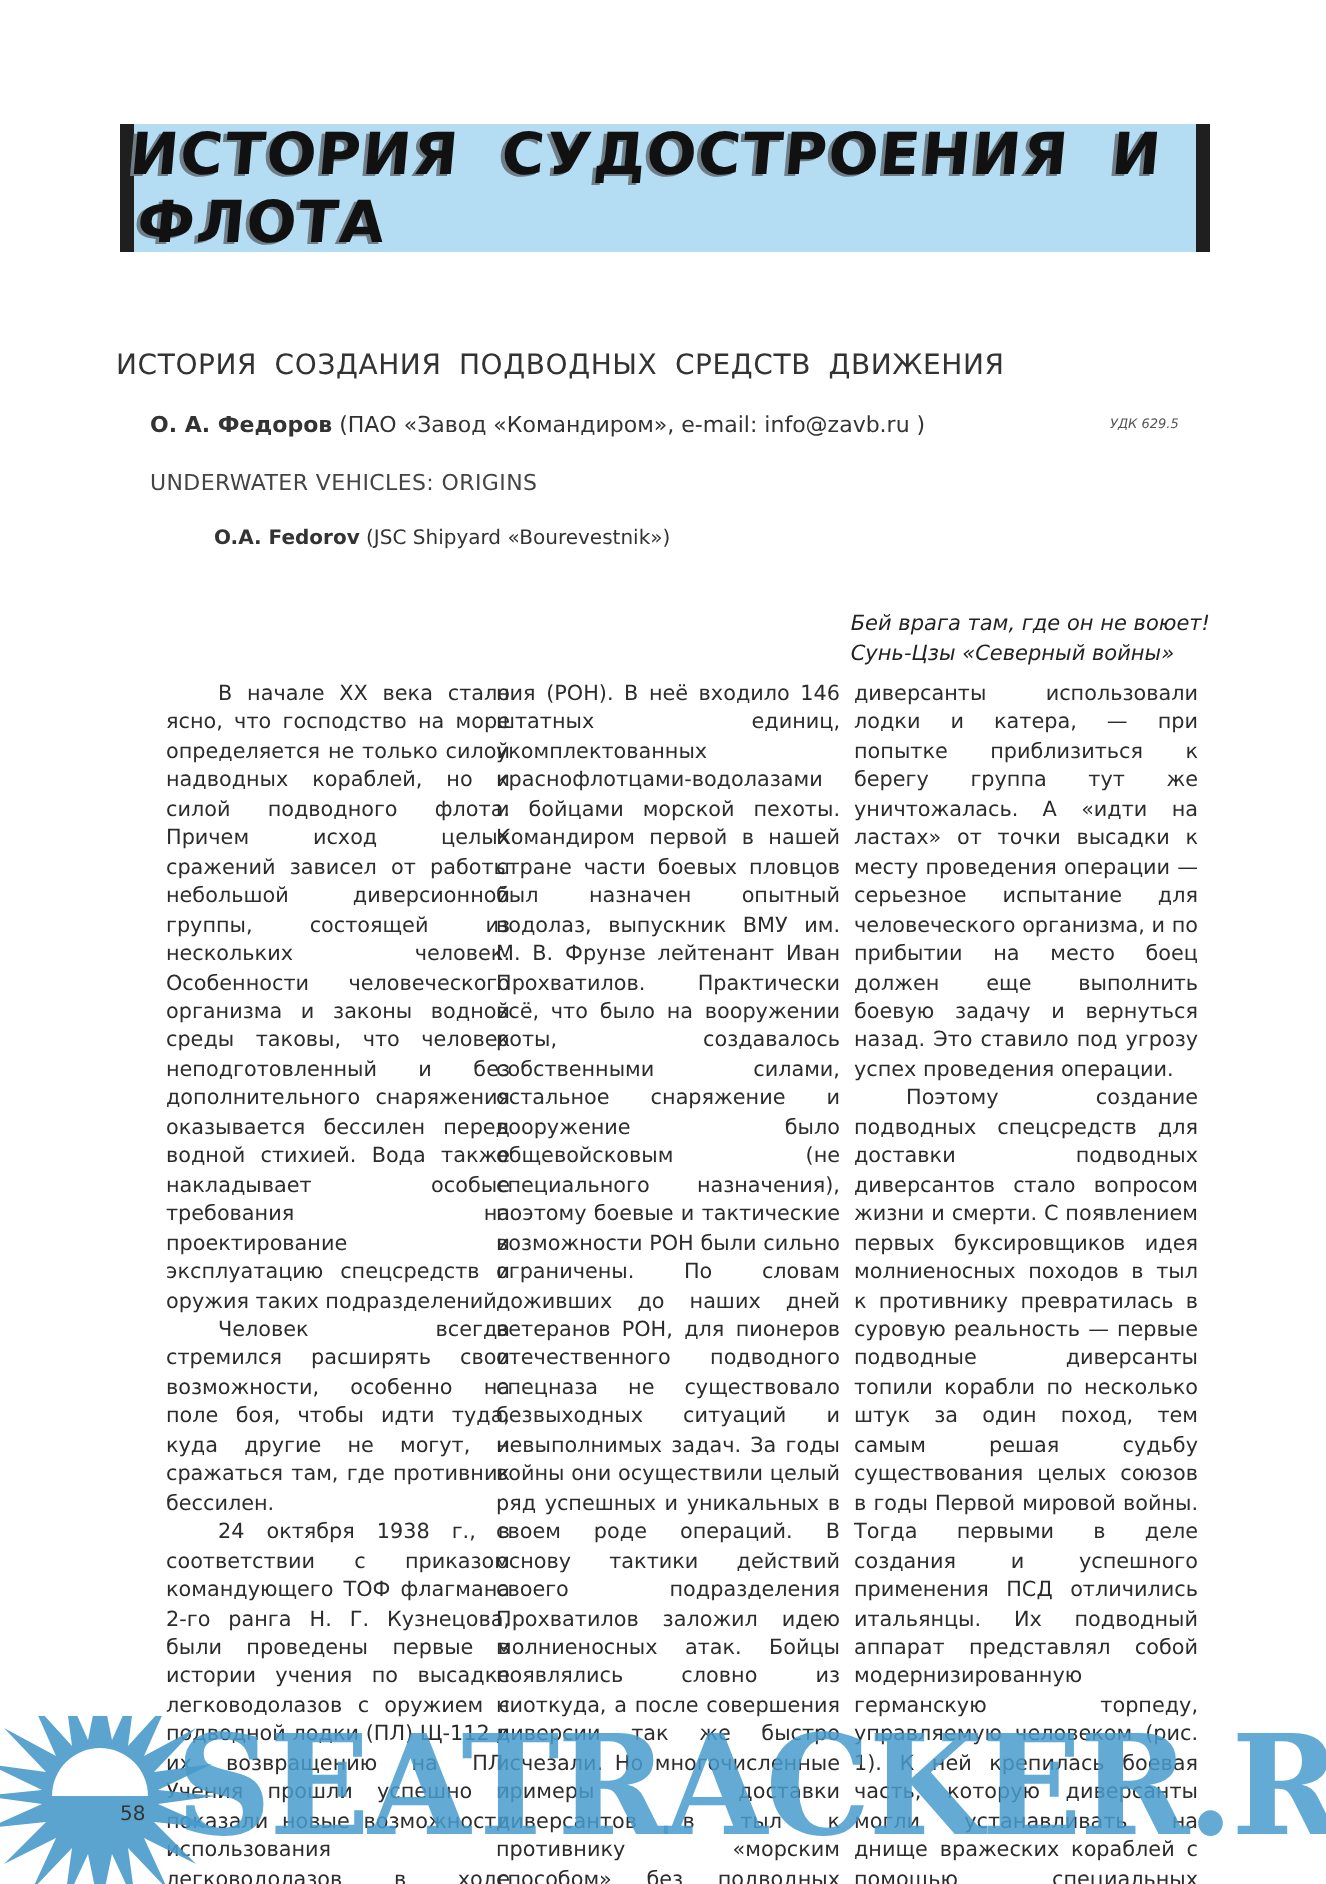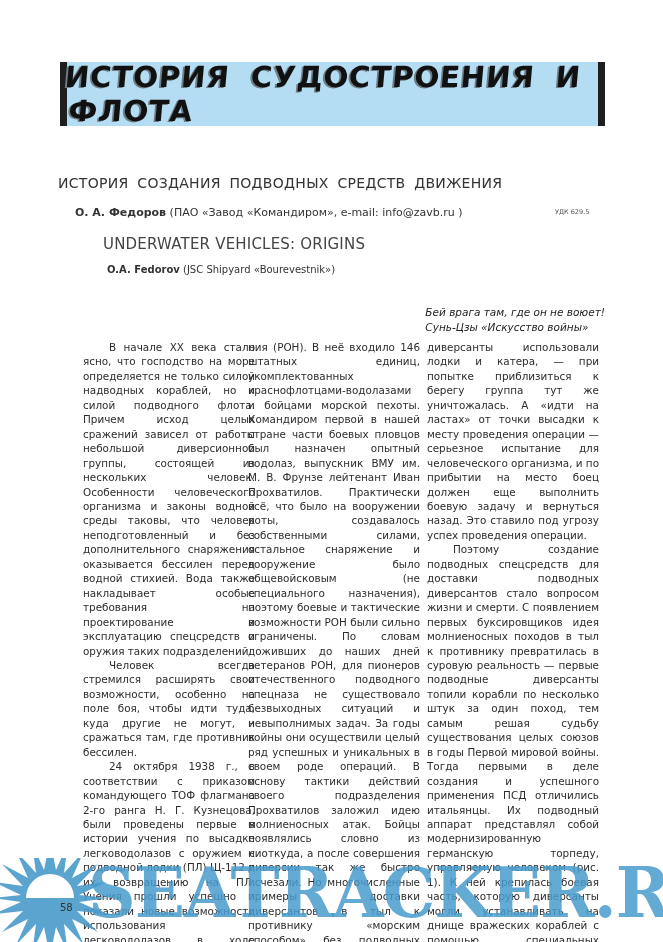--- a/index.html
+++ b/index.html
@@ -23,24 +23,24 @@
   }
   .art-title {
     position: absolute; left: 58px; top: 175px;
     font-size: 14px; letter-spacing: 0.3px; word-spacing: 4px; color: #333;
   }
   .author-ru {
     position: absolute; left: 75px; top: 206px; font-size: 11px; color: #333;
   }
   .author-ru b, .author-en b { font-weight: bold; }
   .udk {
-    position: absolute; left: 555px; top: 208px; font-size: 6.5px; color: #555;
+    position: absolute; left: 555px; top: 208px; font-size: 6.5px; color: #555; font-style: italic;
   }
   .title-en {
-    position: absolute; left: 75px; top: 235px; font-size: 15px; color: #444; letter-spacing: 0.2px; margin-left: 28px;
+    position: absolute; left: 75px; top: 235px; font-size: 11px; color: #444; letter-spacing: 0.2px;
   }
   .author-en {
     position: absolute; left: 75px; top: 264px; font-size: 10px; color: #333; margin-left: 32px;
   }
   .epigraph {
     position: absolute; right: 58px; top: 305px; text-align: left;
     font-size: 10.5px; font-style: italic; line-height: 15px; color: #222;
   }
   .col {
     position: absolute; top: 340px; width: 172px;
@@ -81,21 +81,21 @@
 <div class="udk">УДК 629.5</div>
 
 <div class="title-en">UNDERWATER VEHICLES: ORIGINS</div>
 
 <div class="author-en">
   <b>O.A. Fedorov</b><span> (JSC Shipyard «Bourevestnik»)</span>
 </div>
 
 <div class="epigraph">
   <div>Бей врага там, где он не воюет!</div>
-  <div>Сунь-Цзы «Искусство войны»</div>
+  <div>Сунь-Цзы «Северный войны»</div>
 </div>
 
 <div class="col col1">
   <p class="ind">В начале XX века стало ясно, что господство на море определяется не только силой надводных кораблей, но и силой подводного флота. Причем исход целых сражений зависел от работы небольшой диверсионной группы, состоящей из нескольких человек. Особенности человеческого организма и законы водной среды таковы, что человек неподготовленный и без дополнительного снаряжения оказывается бессилен перед водной стихией. Вода также накладывает особые требования на проектирование и эксплуатацию спецсредств и оружия таких подразделений.</p>
   <p class="ind">Человек всегда стремился расширять свои возможности, особенно на поле боя, чтобы идти туда, куда другие не могут, и сражаться там, где противник бессилен.</p>
   <p class="ind">24 октября 1938 г., в соответствии с приказом командующего ТОФ флагмана 2-го ранга Н. Г. Кузнецова, были проведены первые в истории учения по высадке легководолазов с оружием с подводной лодки (ПЛ) Щ-112 и их возвращению на ПЛ. Учения прошли успешно и показали новые возможности использования легководолазов в ходе решения специальных военных задач.</p>
 
 </div>
 
 <div class="col col2">

